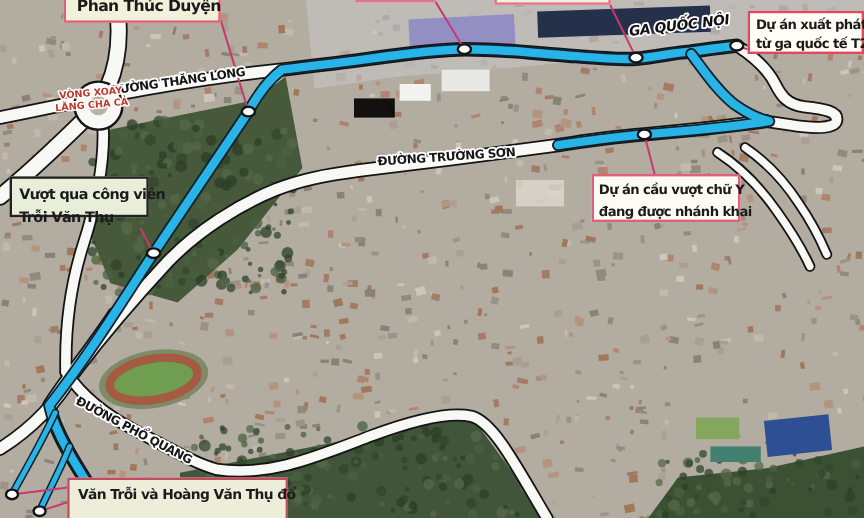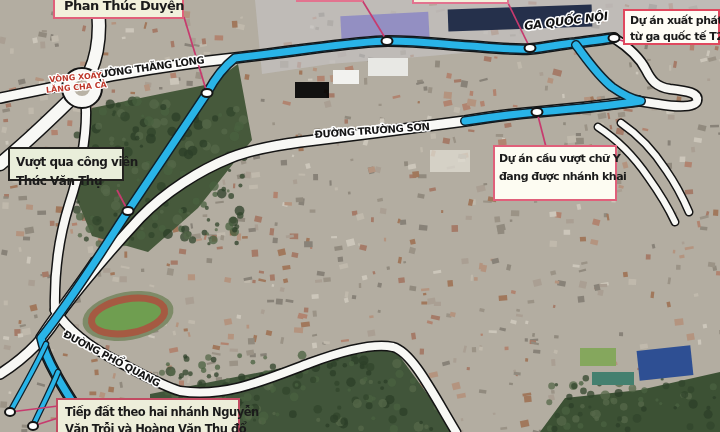--- a/index.html
+++ b/index.html
@@ -27,21 +27,21 @@
   .abox{position:absolute;box-sizing:border-box;background:#f2f1dc;border:2px solid #e0607a;
         color:#1b1b1b;font-weight:bold;font-size:11.5px;letter-spacing:-0.5px;line-height:17px;
         padding:3px 6px;white-space:nowrap;z-index:3;}
   .abox .ln{display:block;}
   .box-phan{left:53px;top:-15px;width:131px;height:34px;display:flex;align-items:flex-end;
             padding:0 0 3px 9px;font-size:13px;}
   .box-park{left:8px;top:147px;width:116px;height:34px;border-color:#23221f;background:#e9eeda;
             font-size:12px;line-height:18.5px;padding:4px 6px;}
   .box-start{left:623px;top:9px;width:97px;height:36px;background:#fffdf6;border-color:#e0485e;
              font-size:11px;line-height:16px;padding:2px 5px;}
-  .box-y{left:493px;top:145px;width:124px;height:56px;background:#fdfcf2;text-align:center;
+  .box-y{left:493px;top:145px;width:124px;height:40px;background:#fdfcf2;text-align:center;
          font-size:11px;line-height:18px;padding:3px 4px;}
   .box-landing{left:56px;top:398px;width:184px;height:46px;background:#edeeda;border-width:2.5px;
                border-color:#c24b62;font-size:11.5px;line-height:17px;padding:4px 7px;}
   .box-cut{position:absolute;box-sizing:border-box;background:#f2f1dc;border:2px solid #e2738f;z-index:3;}
   .box-cutA{left:296px;top:-12px;width:67px;height:14px;}
   .box-cutB{left:412px;top:-13px;width:97px;height:17px;}
 </style>
 </head>
 <body>
 
@@ -1412,30 +1412,29 @@
 
   <div class="abox box-phan">
     <span class="ln">Phan Thúc Duyện</span>
   </div>
 
   <div class="box-cut box-cutA"></div>
   <div class="box-cut box-cutB"></div>
 
   <div class="abox box-park">
     <span class="ln">Vượt qua công viên</span>
-    <span class="ln">Thúc Văn Thụ</span>
+    <span class="ln">Trỗi Văn Thụ</span>
   </div>
 
   <div class="abox box-start">
     <span class="ln">Dự án xuất phát</span>
     <span class="ln">từ ga quốc tế T2</span>
   </div>
 
   <div class="abox box-y">
     <span class="ln">Dự án cầu vượt chữ Y</span>
     <span class="ln">đang được nhánh khai</span>
   </div>
 
   <div class="abox box-landing">
-    <span class="ln">Tiếp đất theo hai nhánh Nguyễn</span>
     <span class="ln">Văn Trỗi và Hoàng Văn Thụ đổ</span>
   </div>
 </div>
 
 </body></html>

